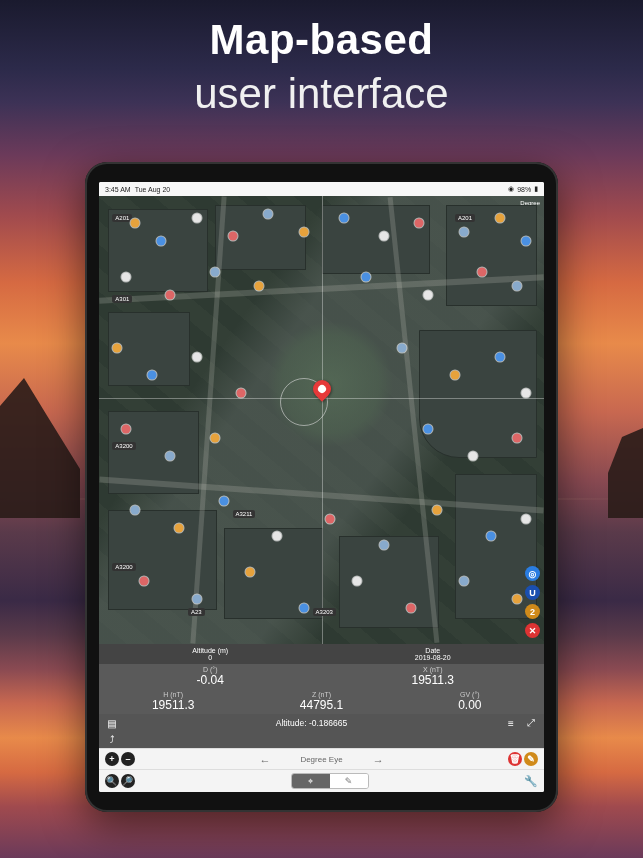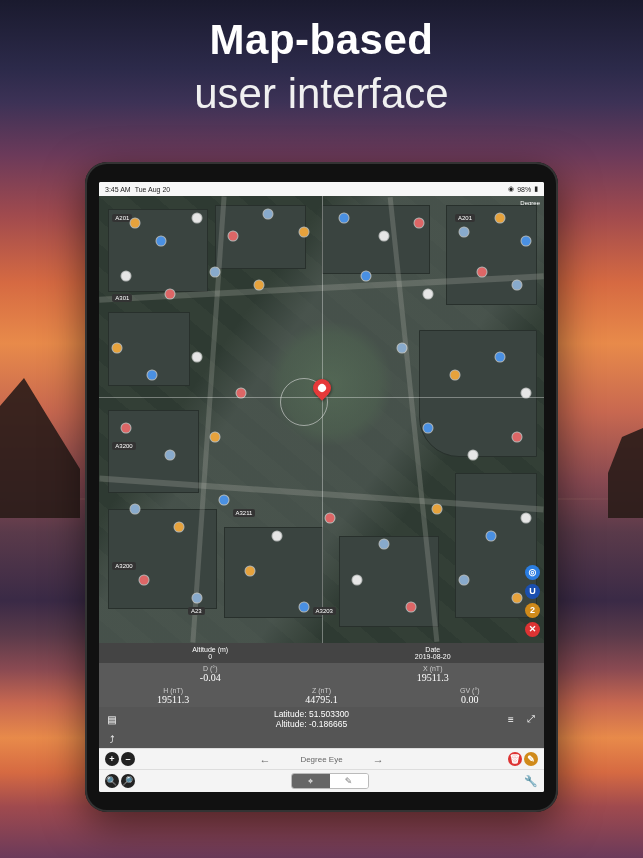--- a/index.html
+++ b/index.html
@@ -34,21 +34,21 @@
   .wheel{position:absolute;width:46px;height:46px;border:1px solid rgba(220,220,220,.6);border-radius:50%;transform:translate(-50%,-50%);}
   .badge{position:absolute;background:#333;color:#fff;font-size:6px;padding:1px 3px;border-radius:2px;}
   .sidebtns{position:absolute;right:4px;bottom:6px;display:flex;flex-direction:column;gap:4px;}
   .sb{width:15px;height:15px;border-radius:50%;display:flex;align-items:center;justify-content:center;font-size:9px;color:#fff;font-weight:bold;}
   .datapanel{background:#555;color:#fff;font-size:8px;}
   .row{display:flex;}
   .cell{flex:1;text-align:center;padding:3px 0;position:relative;}
   .cell.hdr{background:#444;font-size:7px;}
   .pair{flex:1;text-align:center;padding:2px 0;}
   .pair .t{font-size:7px;color:#ccc;display:block;}
-  .pair .v{font-size:10px;color:#fff;display:block;font-family:Liberation Serif, serif;}
+  .pair .v{font-size:12px;color:#fff;display:block;}
   .coordbar{background:#555;color:#fff;display:flex;align-items:center;padding:2px 6px;gap:6px;}
   .coordbar .mid{flex:1;text-align:center;font-size:8.5px;line-height:1.25;}
   .ib{width:14px;height:14px;display:inline-flex;align-items:center;justify-content:center;font-size:10px;color:#fff;}
   .navbar{background:#f4f4f4;display:flex;align-items:center;padding:3px 6px;gap:6px;border-top:1px solid #ddd;}
   .navbar .mid{flex:1;text-align:center;font-size:8px;color:#666;display:flex;align-items:center;justify-content:center;gap:30px;}
   .nb{width:14px;height:14px;display:inline-flex;align-items:center;justify-content:center;font-size:11px;color:#222;}
   .arrow{font-size:11px;color:#666;}
   .toolbar{background:#f4f4f4;display:flex;align-items:center;justify-content:space-between;padding:3px 6px;border-top:1px solid #ddd;}
   .seg{display:flex;border:1px solid #bbb;border-radius:3px;overflow:hidden;height:14px;}
   .seg .s{width:38px;display:flex;align-items:center;justify-content:center;font-size:9px;}
@@ -216,21 +216,20 @@
         <div class="pair">
             <span class="t">GV (°)</span>
             <span class="v">0.00</span>
           </div>
       </div>
     </div>
 
     <div class="coordbar">
       <span class="ib">▤</span>
       <div class="mid">
-        <div><span>Latitude:</span> <span>51.503300</span></div>
         <div><span>Altitude:</span> <span>-0.186665</span></div>
       </div>
       <span class="ib">≡</span>
       <span class="ib">⤢</span>
     </div>
     <div class="coordbar" style="padding-top:0;">
       <span class="ib">⤴</span>
       <div class="mid"></div>
       <span class="ib" style="visibility:hidden">?</span>
     </div>

